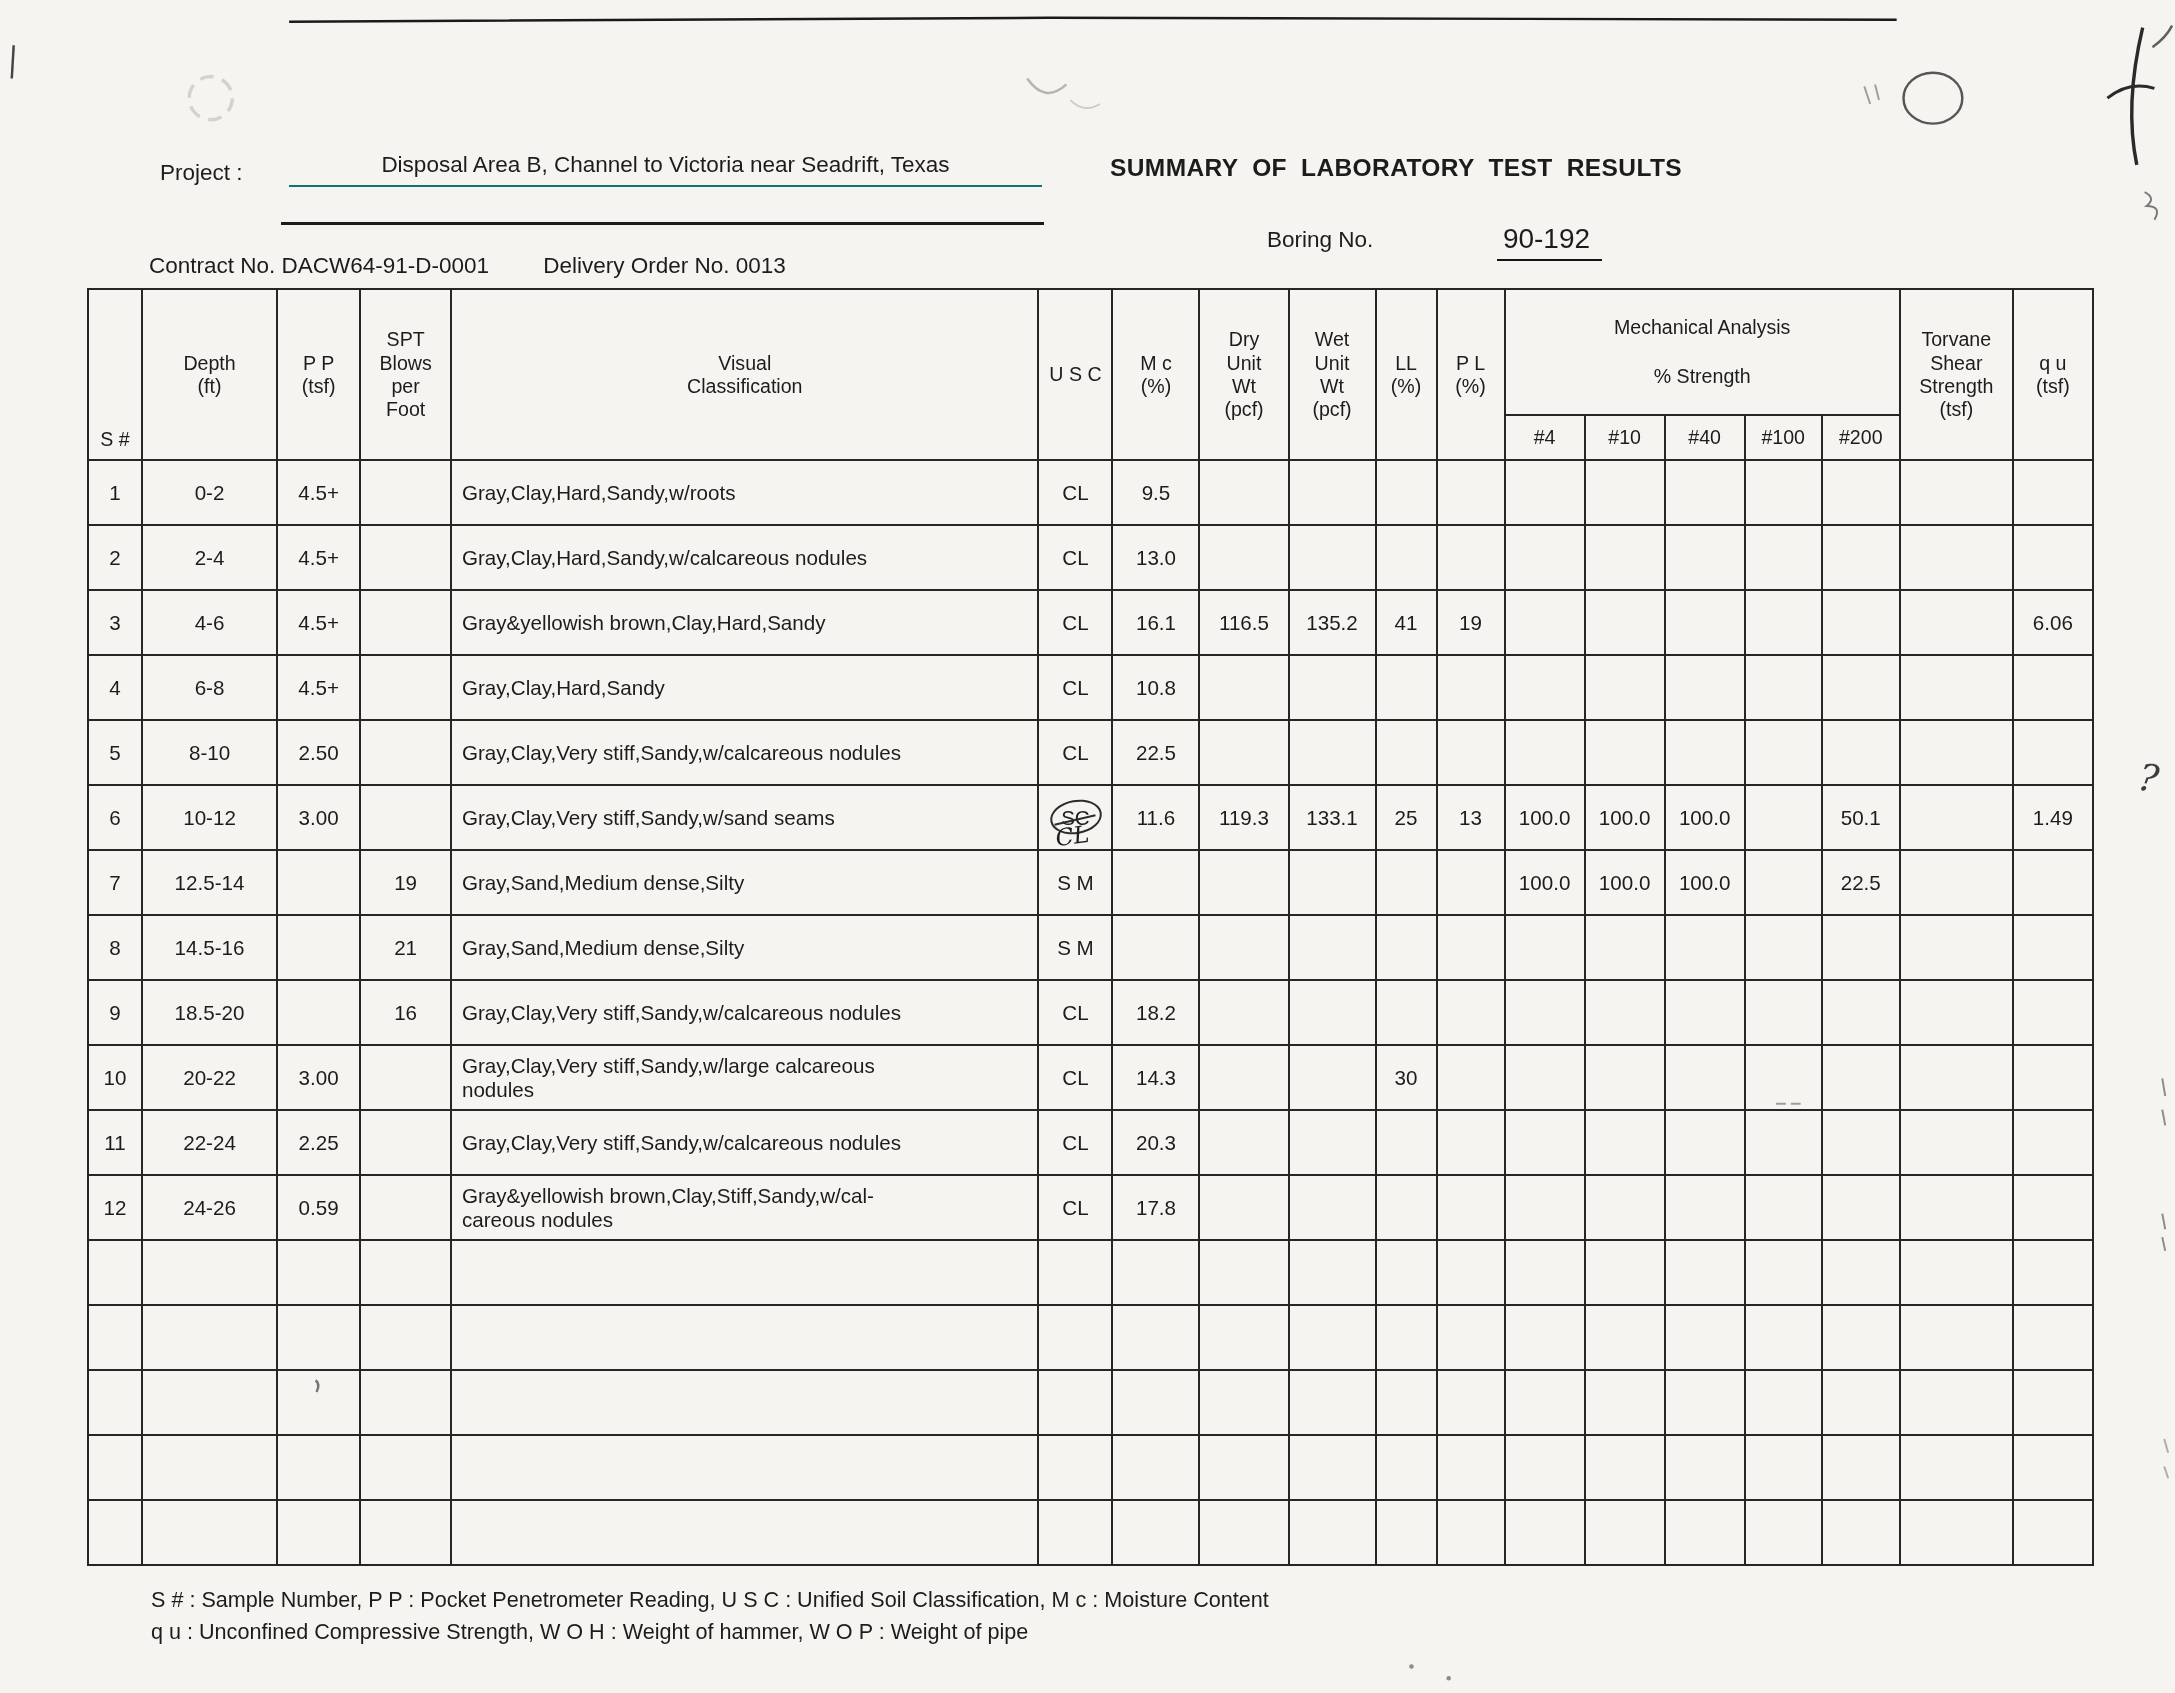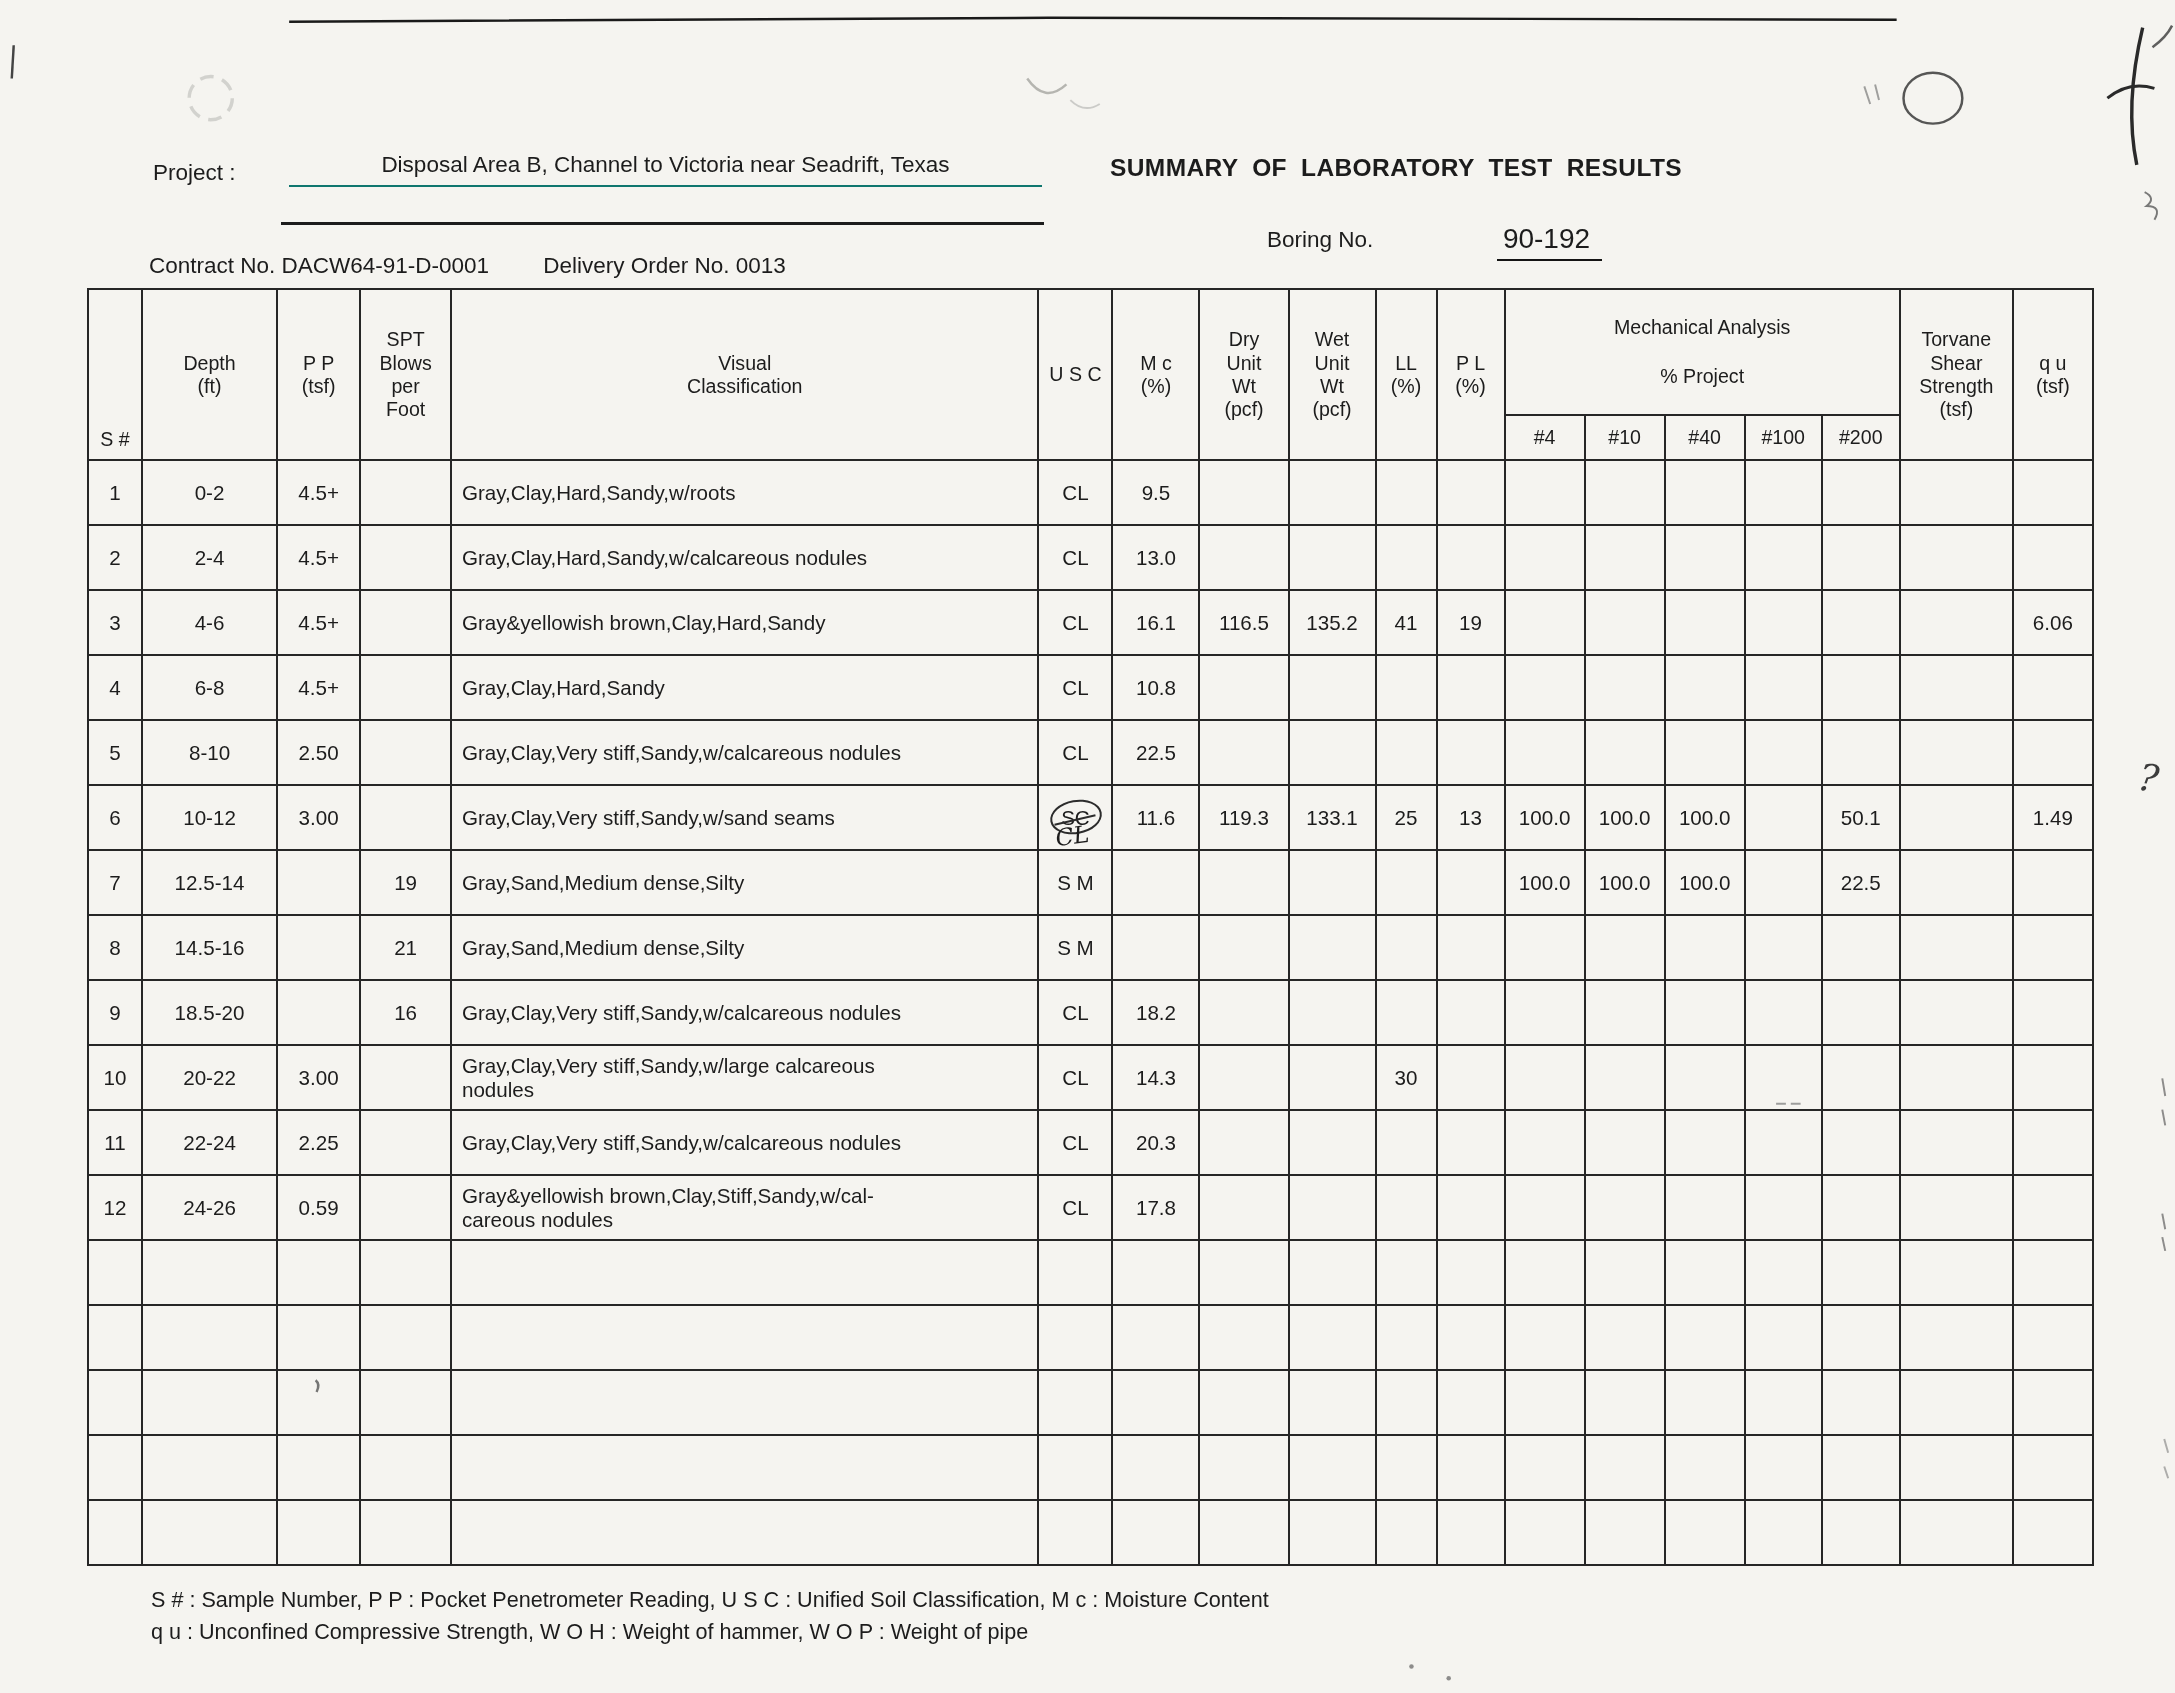--- a/index.html
+++ b/index.html
@@ -9,21 +9,21 @@
     background: #f5f4f0;
     font-family: "Liberation Sans", sans-serif;
     color: #1c1c1c;
     position: relative;
     overflow: hidden;
   }
   #page { position: absolute; inset: 0; }
   .abs { position: absolute; }
 
   
-  #project-label { left: 153px; top: 160px; font-size: 22.5px; }
+  #project-label { left: 160px; top: 160px; font-size: 22.5px; }
   #project-value {
     left: 289px; top: 152px; width: 753px;
     text-align: center; font-size: 22.5px;
     padding-bottom: 6.9px; border-bottom: 2px solid #0f766e;
   }
   #project-rule2 { left: 281px; top: 222px; width: 763px; height: 2.9px; background: #1c1c1c; }
   #doc-title { left: 1110px; top: 154px; font-size: 24.5px; font-weight: bold; letter-spacing: 0.4px; word-spacing: 6.9px; }
   #boring-label { left: 1267px; top: 227px; font-size: 22.5px; }
   #boring-value { left: 1497px; top: 223px; font-size: 28px; padding: 0 11.8px 3.9px 5.9px; border-bottom: 2.9px solid #141414; }
   #contract-line { left: 149px; top: 253px; font-size: 22.5px; }
@@ -152,21 +152,21 @@
           <th rowspan="2">Wet
 Unit
 Wt
 (pcf)</th>
           <th rowspan="2">LL
 (%)</th>
           <th rowspan="2">P L
 (%)</th>
           <th colspan="5" class="mech">
             <div>Mechanical Analysis</div>
-            <div>% Project</div>
+            <div>% Strength</div>
           </th>
           <th rowspan="2">Torvane
 Shear
 Strength
 (tsf)</th>
           <th rowspan="2">q u
 (tsf)</th>
         </tr>
         <tr class="h2">
           <th>#4</th>

